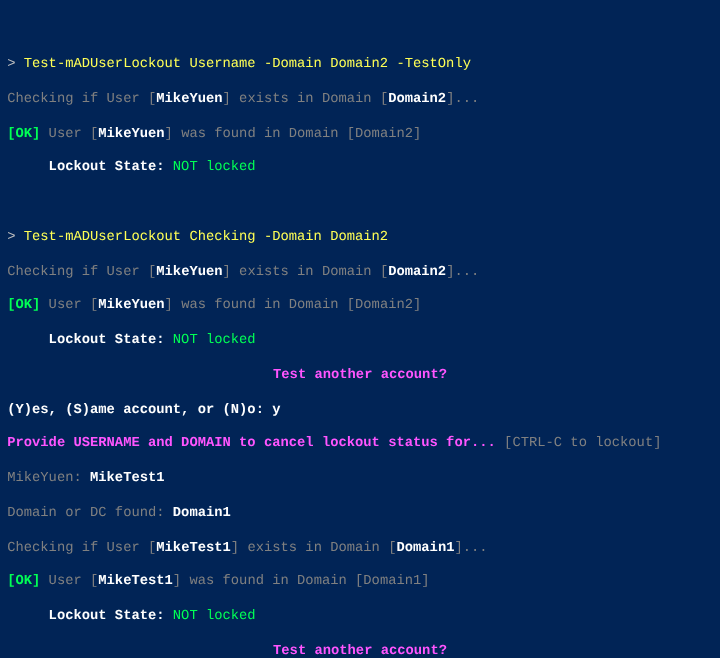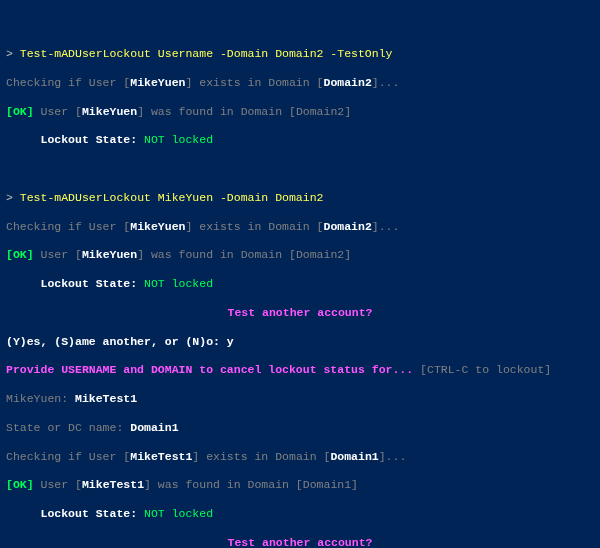--- a/index.html
+++ b/index.html
@@ -24,29 +24,29 @@
 </style>
 </head>
 <body>
 
 
 <span class="ln"><span class="prompt">&gt; </span><span class="cmd">Test-mADUserLockout Username -Domain Domain2 -TestOnly</span></span>
 <span class="ln"><span class="gray">Checking if User [</span><span class="white">MikeYuen</span><span class="gray">] exists in Domain [</span><span class="white">Domain2</span><span class="gray">]...</span></span>
 <span class="ln"><span class="ok">[OK]</span><span class="gray"> User [</span><span class="white">MikeYuen</span><span class="gray">] was found in Domain [</span><span class="gray">Domain2</span><span class="gray">]</span></span>
 <span class="ln"><span class="white">     Lockout State: </span><span class="green">NOT locked</span></span>
 <span class="ln"> </span>
-<span class="ln"><span class="prompt">&gt; </span><span class="cmd">Test-mADUserLockout MikeYuen -Domain Domain2</span></span>
+<span class="ln"><span class="prompt">&gt; </span><span class="cmd">Test-mADUserLockout Checking -Domain Domain2</span></span>
 <span class="ln"><span class="gray">Checking if User [</span><span class="white">MikeYuen</span><span class="gray">] exists in Domain [</span><span class="white">Domain2</span><span class="gray">]...</span></span>
 <span class="ln"><span class="ok">[OK]</span><span class="gray"> User [</span><span class="white">MikeYuen</span><span class="gray">] was found in Domain [</span><span class="gray">Domain2</span><span class="gray">]</span></span>
 <span class="ln"><span class="white">     Lockout State: </span><span class="green">NOT locked</span></span>
 <span class="ln mag">Test another account?</span>
-<span class="ln"><span class="white">(Y)es, (S)ame another, or (N)o: </span><span class="white">y</span></span>
+<span class="ln"><span class="white">(Y)es, (S)ame account, or (N)o: </span><span class="white">y</span></span>
 <span class="ln"><span class="mag">Provide USERNAME and DOMAIN to cancel lockout status for... </span><span class="gray">[CTRL-C to lockout]</span></span>
 <span class="ln"><span class="gray">MikeYuen: </span><span class="white">MikeTest1</span></span>
-<span class="ln"><span class="gray">State or DC name: </span><span class="white">Domain1</span></span>
+<span class="ln"><span class="gray">Domain or DC found: </span><span class="white">Domain1</span></span>
 <span class="ln"><span class="gray">Checking if User [</span><span class="white">MikeTest1</span><span class="gray">] exists in Domain [</span><span class="white">Domain1</span><span class="gray">]...</span></span>
 <span class="ln"><span class="ok">[OK]</span><span class="gray"> User [</span><span class="white">MikeTest1</span><span class="gray">] was found in Domain [</span><span class="gray">Domain1</span><span class="gray">]</span></span>
 <span class="ln"><span class="white">     Lockout State: </span><span class="green">NOT locked</span></span>
 <span class="ln mag">Test another account?</span>
 
 
 
 
 
 

